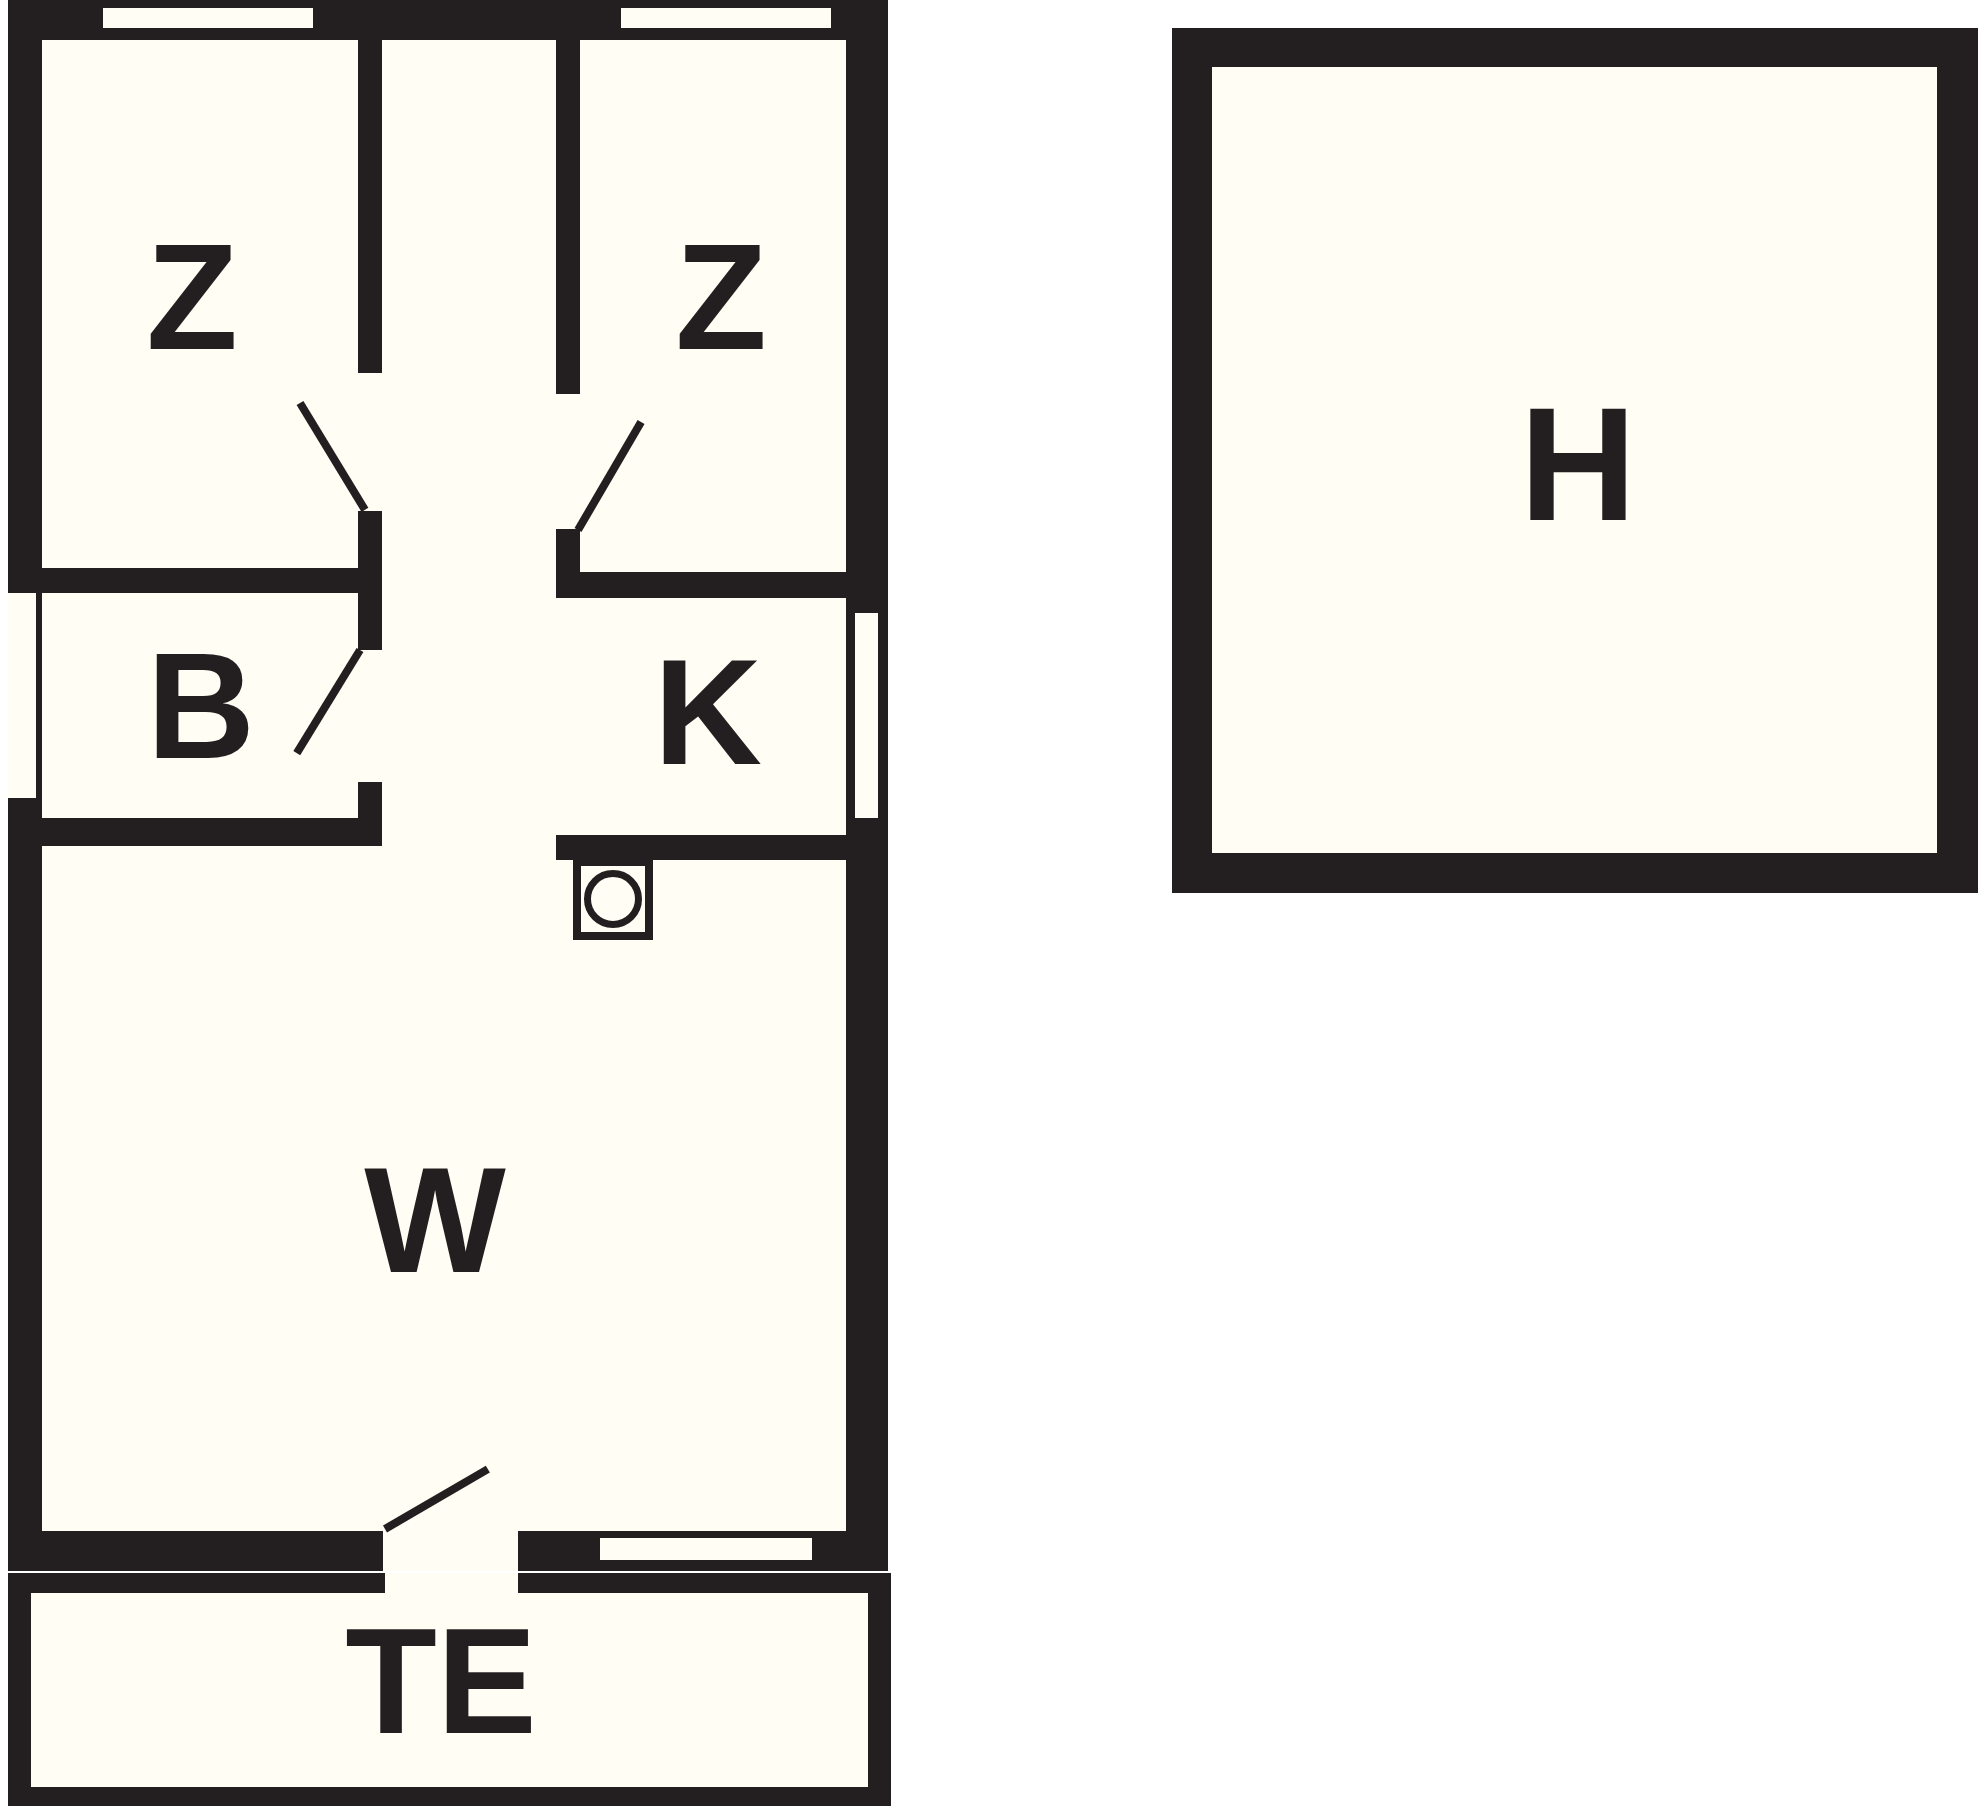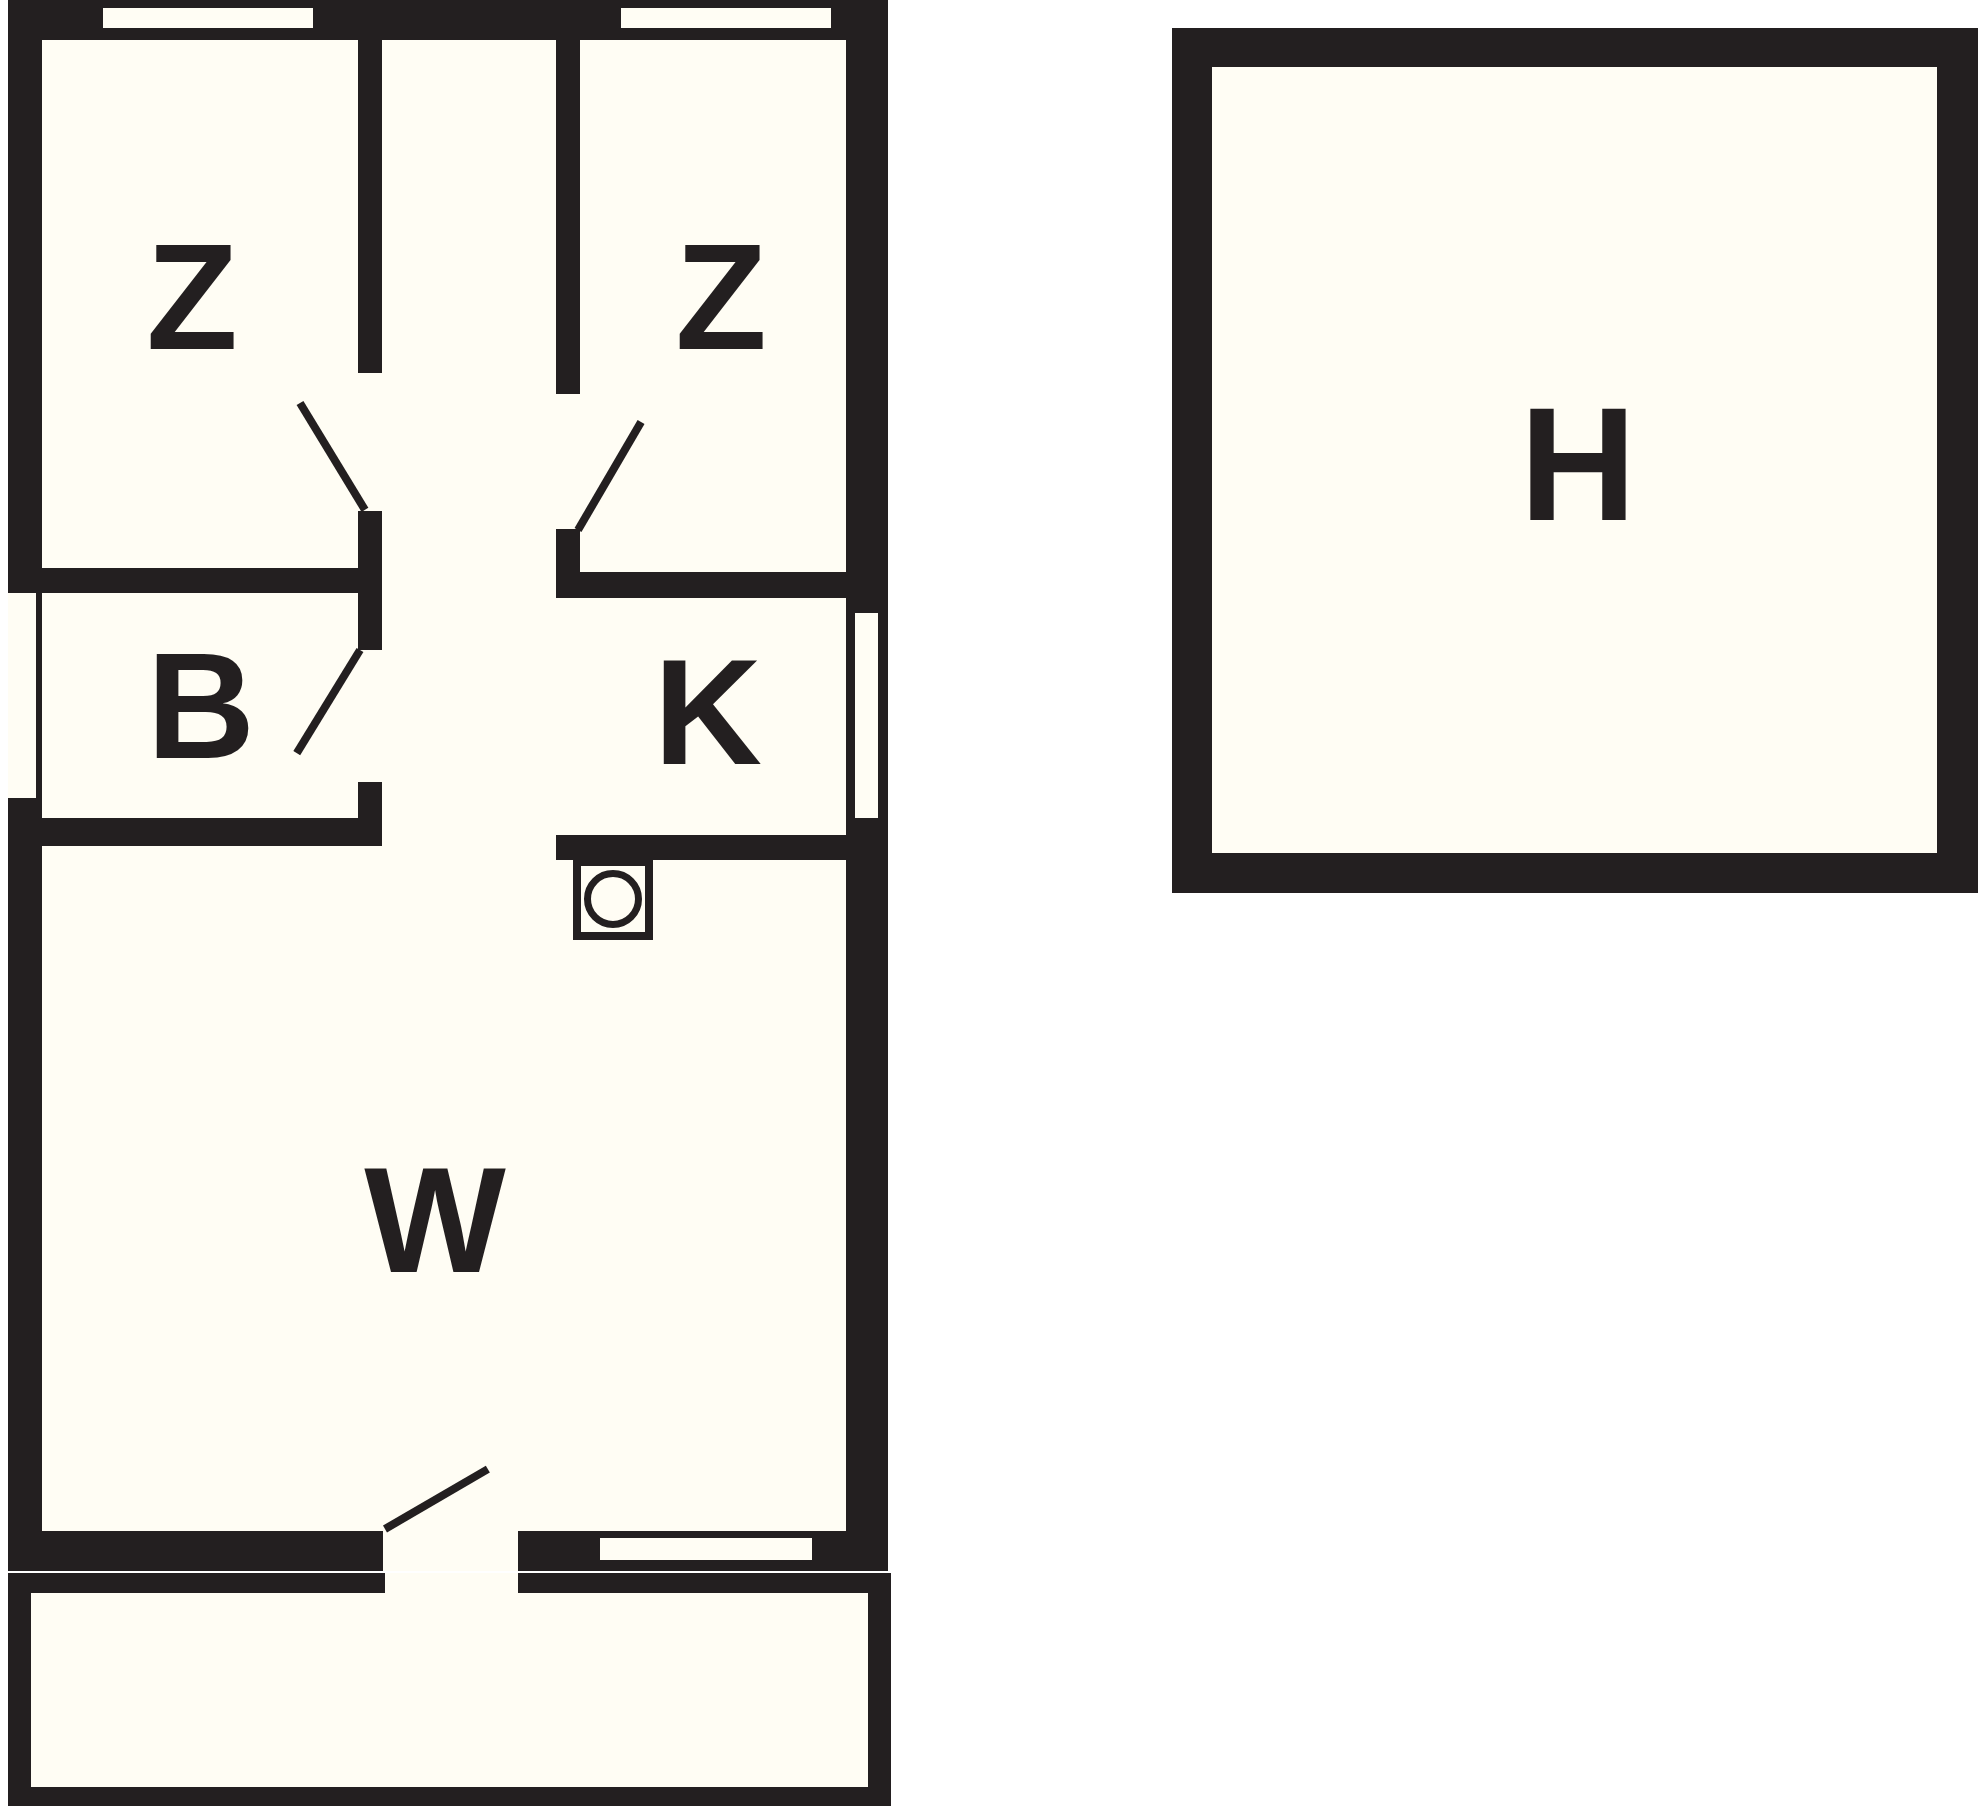--- a/index.html
+++ b/index.html
@@ -108,15 +108,16 @@
   <div class="wall" style="left:1172px; top:28px; width:806px; height:39px"></div>
   <div class="wall" style="left:1172px; top:853px; width:806px; height:40px"></div>
   <div class="wall" style="left:1172px; top:28px; width:40px; height:865px"></div>
   <div class="wall" style="left:1937px; top:28px; width:41px; height:865px"></div>
 
   <div class="room-label" style="left:192px; top:297px">Z</div>
   <div class="room-label" style="left:721px; top:297px">Z</div>
   <div class="room-label" style="left:201px; top:706px">B</div>
   <div class="room-label" style="left:708px; top:712px">K</div>
   <div class="room-label" style="left:435px; top:1220px">W</div>
+  <div class="room-label" style="left:441px; top:1681px">TE</div>
   <div class="room-label big" style="left:1578px; top:464px">H</div>
 
 </div>
 
 </body></html>

